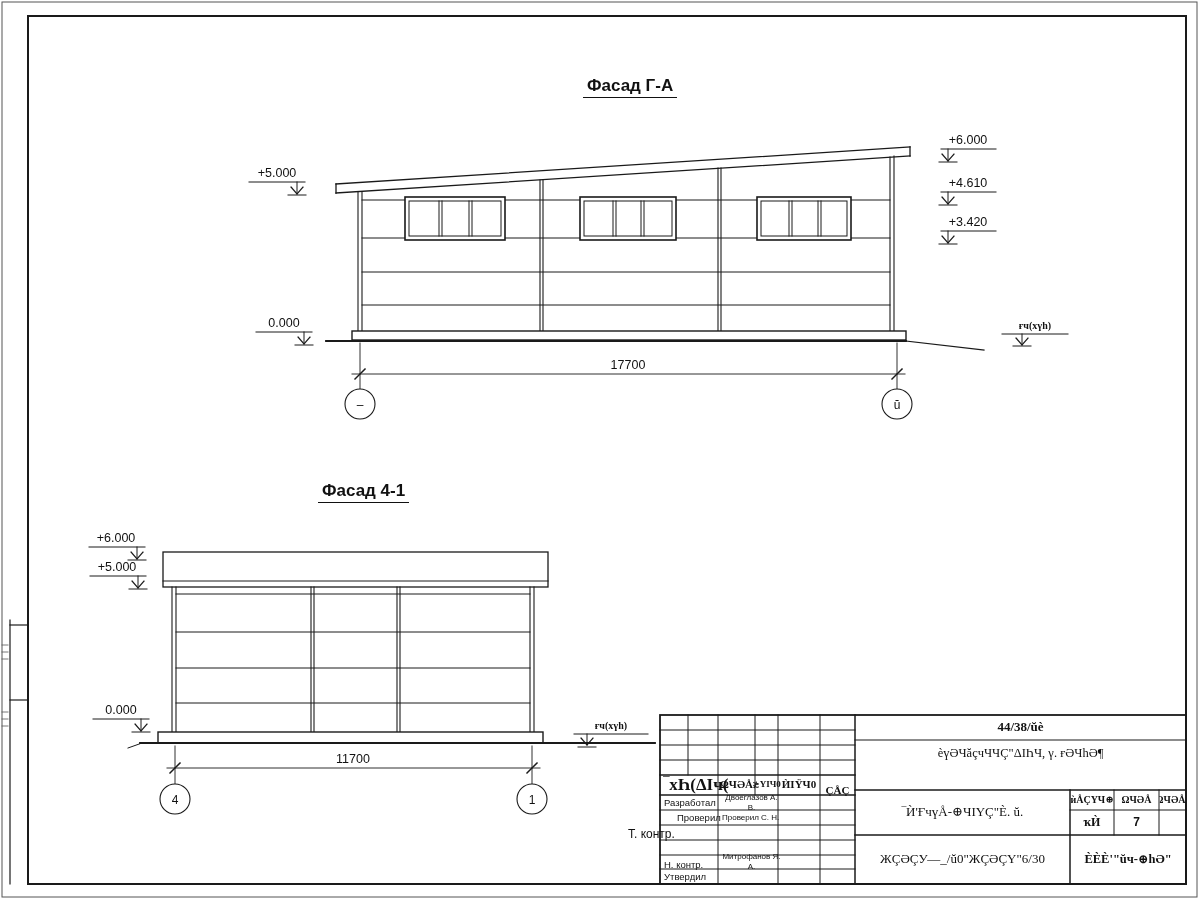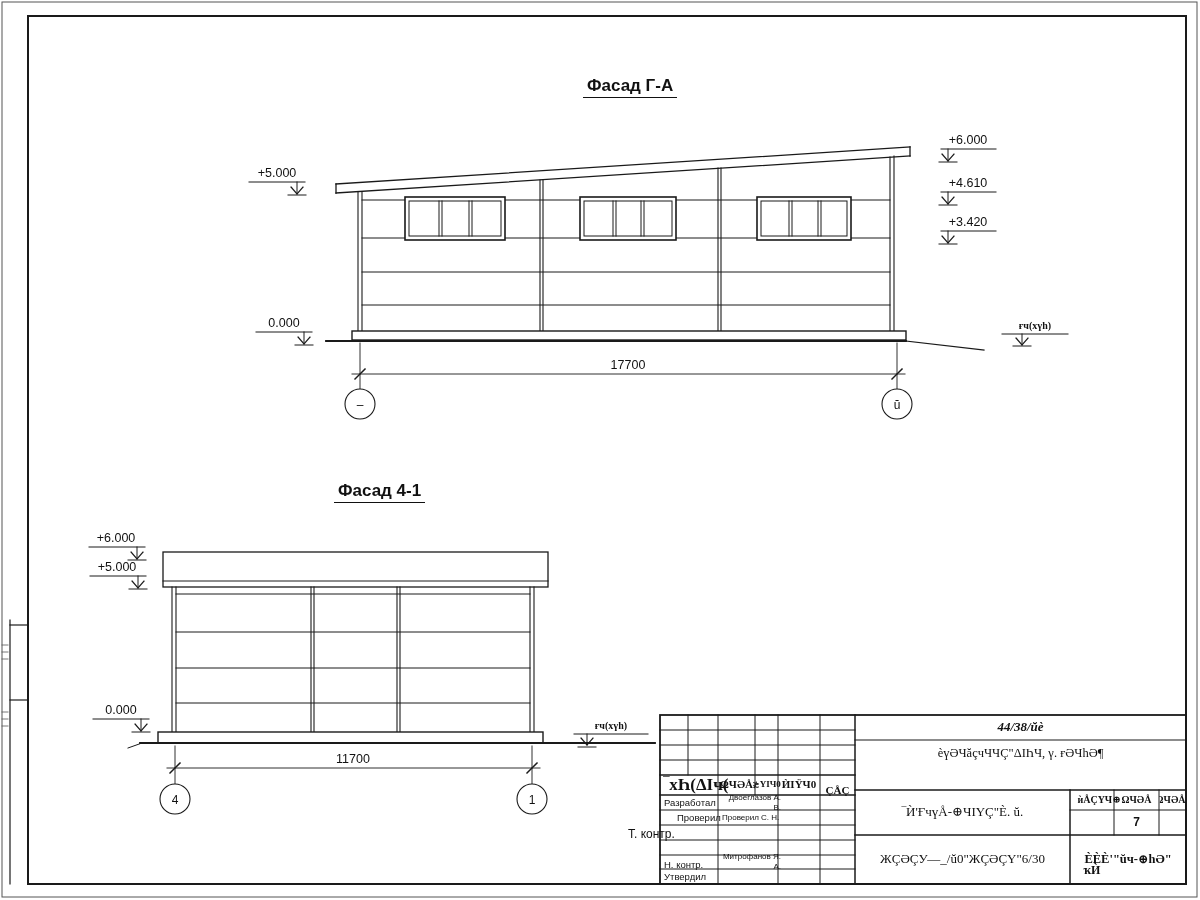--- a/index.html
+++ b/index.html
@@ -6,21 +6,21 @@
   #sheet{position:relative;width:1200px;height:900px;background:#ffffff;overflow:hidden;
          font-family:"Liberation Sans","DejaVu Sans",sans-serif;color:#111;}
   svg{position:absolute;left:0;top:0;}
   .t-sans{font-family:"Liberation Sans","DejaVu Sans",sans-serif;fill:#111;}
   .t-serif{font-family:"Liberation Serif","DejaVu Serif","DejaVu Sans",serif;fill:#111;}
   .abs{position:absolute;}
   .facade-title{font-size:17px;font-weight:bold;
                 border-bottom:1.6px solid #111;padding:0 4px 2px 4px;white-space:nowrap;}
   .tb-text{display:flex;align-items:center;justify-content:center;text-align:center;
            font-family:"Liberation Serif","DejaVu Serif","DejaVu Sans",serif;line-height:1.25;}
-  .tb-left{justify-content:flex-start;text-align:right;padding-left:3px;
+  .tb-left{justify-content:flex-start;text-align:center;padding-left:3px;
            font-family:"Liberation Sans","DejaVu Sans",sans-serif;}
   .hdr{font-weight:bold;}
 </style>
 </head>
 <body>
 
 <div id="sheet">
 
 <svg width="1200" height="900" viewBox="0 0 1200 900">
   <g stroke="#1a1a1a" fill="none" stroke-linecap="square">
@@ -273,21 +273,21 @@
   </g>
   <g font-size="10" font-weight="bold" text-anchor="middle" class="t-serif">
     <text x="1035" y="329">ғч(хүh)</text>
     <text x="611" y="729">ғч(хүh)</text>
   </g>
 </svg>
 
 <div class="abs" style="left:583px;top:76px;">
   <span class="facade-title">Фасад Г-А</span>
 </div>
-<div class="abs" style="left:318px;top:481px;margin-left:16px;">
+<div class="abs" style="left:318px;top:481px;">
   <span class="facade-title">Фасад 4-1</span>
 </div>
 
 <div>
 
   <div class="abs tb-text hdr" style="left:660px;top:775px;width:72px;height:20px;font-size:17px;">‾хҺ(ΔΙч(</div>
   <div class="abs tb-text hdr" style="left:718px;top:775px;width:37px;height:20px;font-size:11px;">ΩЧӘÅ</div>
   <div class="abs tb-text hdr" style="left:755px;top:775px;width:23px;height:20px;font-size:9px;">≵ΥΙЧ0</div>
   <div class="abs tb-text hdr" style="left:778px;top:775px;width:42px;height:20px;font-size:11px;">ЍΙΫЧ0</div>
   <div class="abs tb-text hdr" style="left:820px;top:775px;width:35px;height:32px;font-size:11px;">ÇÅÇ</div>
@@ -298,29 +298,29 @@
   <div class="abs tb-text tb-left" style="left:719px;top:810px;width:59px;height:15px;font-size:8px;">Проверил С. Н.</div>
   <div class="abs tb-text tb-left" style="left:625px;top:825px;width:56px;height:18px;font-size:12px;">Т. контр.</div>
   <div class="abs tb-text tb-left" style="left:719px;top:825px;width:59px;height:15px;font-size:8px;"></div>
   <div class="abs tb-text tb-left" style="left:661px;top:840px;width:56px;height:15px;font-size:9.5px;"></div>
   <div class="abs tb-text tb-left" style="left:719px;top:840px;width:59px;height:15px;font-size:8px;"></div>
   <div class="abs tb-text tb-left" style="left:661px;top:855px;width:56px;height:20px;font-size:9.5px;">Н. контр.</div>
   <div class="abs tb-text tb-left" style="left:719px;top:855px;width:59px;height:14px;font-size:8px;">Митрофанов Я. А.</div>
   <div class="abs tb-text tb-left" style="left:661px;top:869px;width:56px;height:15px;font-size:9.5px;">Утвердил</div>
   <div class="abs tb-text tb-left" style="left:719px;top:869px;width:59px;height:15px;font-size:8px;"></div>
 
-  <div class="abs tb-text hdr" style="left:855px;top:715px;width:331px;height:25px;font-size:13px;font-style:italic;">44/38/ŭè</div>
+  <div class="abs tb-text hdr" style="left:855px;top:715px;width:331px;height:25px;font-size:13px;">44/38/ŭè</div>
   <div class="abs" style="left:858px;top:742px;width:325px;height:46px;">
     <div class="tb-text" style="height:23px;font-size:12.5px;">èүӘЧăçчЧЧÇ"ΔΙҺЧ, γ. ғӘЧhӘ¶</div>
   </div>
   <div class="abs tb-text" style="left:855px;top:790px;width:215px;height:45px;font-size:13px;">‾Ѝ'ҒчүÅ-⊕ЧΙΥÇ"È. ŭ.</div>
 
-  <div class="abs tb-text hdr" style="left:1070px;top:790px;width:44px;height:20px;font-size:10px;margin-left:7px;">ѝÅÇΥЧ⊕</div>
+  <div class="abs tb-text hdr" style="left:1070px;top:790px;width:44px;height:20px;font-size:10px;">ѝÅÇΥЧ⊕</div>
   <div class="abs tb-text hdr" style="left:1114px;top:790px;width:45px;height:20px;font-size:10px;">ΩЧӘÅ</div>
   <div class="abs tb-text hdr" style="left:1159px;top:790px;width:27px;height:20px;font-size:10px;overflow:hidden;">ΩЧӘÅΙ</div>
-  <div class="abs tb-text hdr" style="left:1070px;top:810px;width:44px;height:25px;font-size:12px;margin-top:48px;">ҡЍ</div>
+  <div class="abs tb-text hdr" style="left:1070px;top:810px;width:44px;height:25px;font-size:12px;">ҡЍ</div>
   <div class="abs tb-text hdr" style="left:1114px;top:810px;width:45px;height:25px;font-size:12px;font-family:'Liberation Sans','DejaVu Sans',sans-serif;">7</div>
 
   <div class="abs tb-text" style="left:855px;top:835px;width:215px;height:49px;font-size:13px;">ЖÇӘÇУ—_/ŭ0"ЖÇӘÇΥ"6/30</div>
   <div class="abs tb-text hdr" style="left:1070px;top:835px;width:116px;height:49px;font-size:12.5px;">ÈÈÈ'"ŭч-⊕hӘ"</div>
 </div>
 
 </div>
 
 </body></html>

